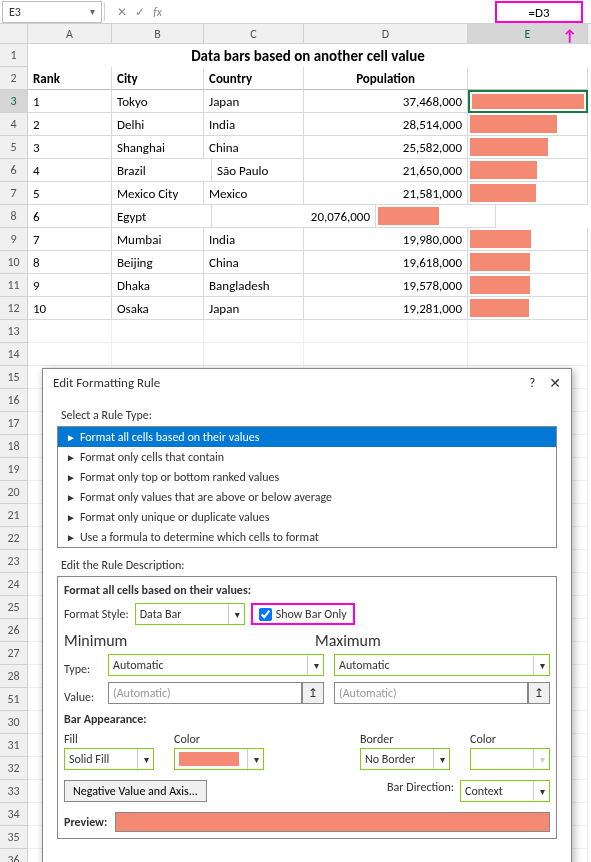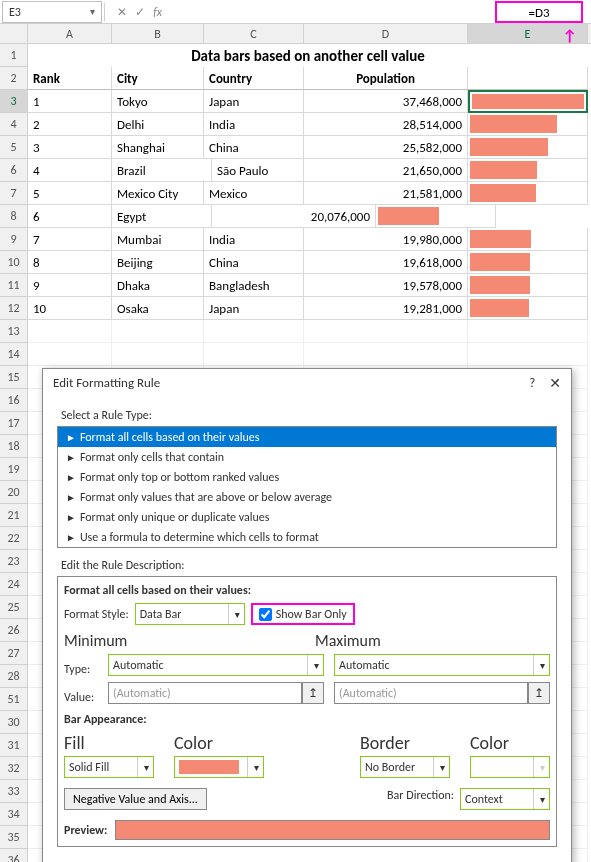--- a/index.html
+++ b/index.html
@@ -59,21 +59,21 @@
 .combo.wide { width: 110px; }
 .cb-wrap { display: flex; align-items: center; gap: 4px; border: 2px solid #ff00d4; padding: 2px 6px; }
 .cb { width: 13px; height: 13px; }
 .minmax { display: flex; gap: 16px; }
 .minmax-col { flex: 1; }
 .minmax-col .hdr { font-size: 16px; margin-bottom: 4px; }
 .val-row { display: flex; align-items: flex-end; margin-bottom: 6px; }
 .val-input { flex: 1; border: 1px solid #888; height: 22px; padding: 0 4px; background: #fff; display: flex; align-items: center; color: #999; }
 .ref-btn { width: 22px; height: 22px; border: 1px solid #888; background: #f0f0f0; display: flex; align-items: center; justify-content: center; font-size: 12px; }
 .appearance-row { display: flex; gap: 20px; margin-top: 4px; }
-.app-col .hdr { font-size: 18px; margin-bottom: 2px; }
+.app-col .hdr { font-size: 12px; margin-bottom: 2px; }
 .color-swatch { width: 60px; height: 14px; background: #f48a74; display: inline-block; }
 .neg-btn { border: 1px solid #888; background: #f0f0f0; padding: 3px 8px; font-size: 12px; }
 .dir-row { display: flex; align-items: flex-start; margin-top: 10px; }
 .dir-row .lbl { margin-left: auto; margin-right: 6px; }
 .preview-row { display: flex; align-items: center; gap: 8px; margin-top: 10px; }
 .preview-bar { flex: 1; height: 20px; border: 1px solid #888; background: #f48a74; }
 .dialog-buttons { display: flex; justify-content: flex-end; gap: 8px; padding: 10px 14px; }
 </style>
 </head>
 <body>

